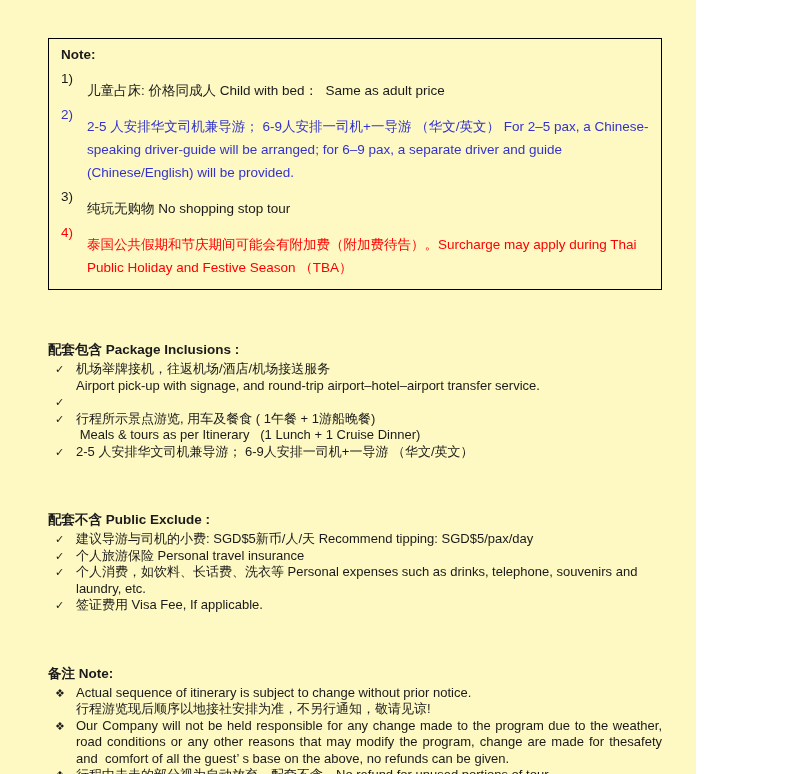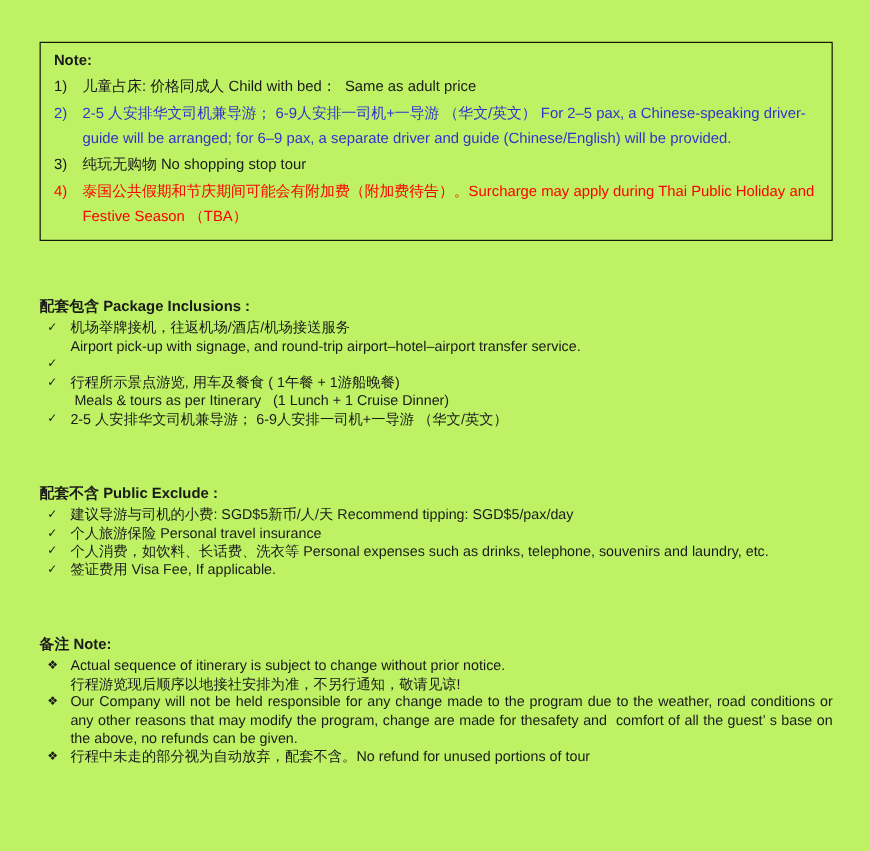--- a/index.html
+++ b/index.html
@@ -2,46 +2,46 @@
 <html><head>
 <meta charset="utf-8">
 <style>
   html, body { margin: 0; padding: 0; background: #ffffff; }
   body {
     font-family: "Liberation Sans", "DejaVu Sans", sans-serif;
     color: #1a1a1a;
     -webkit-font-smoothing: antialiased;
   }
   .page {
-    width: 791px;
+    width: 696px;
     height: 774px;
     box-sizing: border-box;
-    padding: 38px 34px 0 36px;
+    padding: 38px 34px 0 48px;
     overflow: hidden;
-    background: #bef264;
+    background: #fef9c3;
   }
   
   .note-box {
     border: 1px solid #000000;
     box-sizing: border-box;
     padding: 5px 12px 10px 12px;
   }
   .note-title {
     font-weight: bold;
     font-size: 13.5px;
     line-height: 22px;
   }
   .nrow {
     display: flex;
     font-size: 13.5px;
     line-height: 23px;
     margin-top: 1px;
   }
   .num { flex: 0 0 26px; }
-  .ntxt { flex: 1; white-space: pre-wrap; }
+  .ntxt { flex: 1; white-space: pre-wrap; margin-top: 12px; }
   
   .sec { margin-top: 51px; }
   .sec-heading {
     font-weight: bold;
     font-size: 13.5px;
     line-height: 17px;
     margin-bottom: 3px;
   }
   .brow {
     display: flex;

